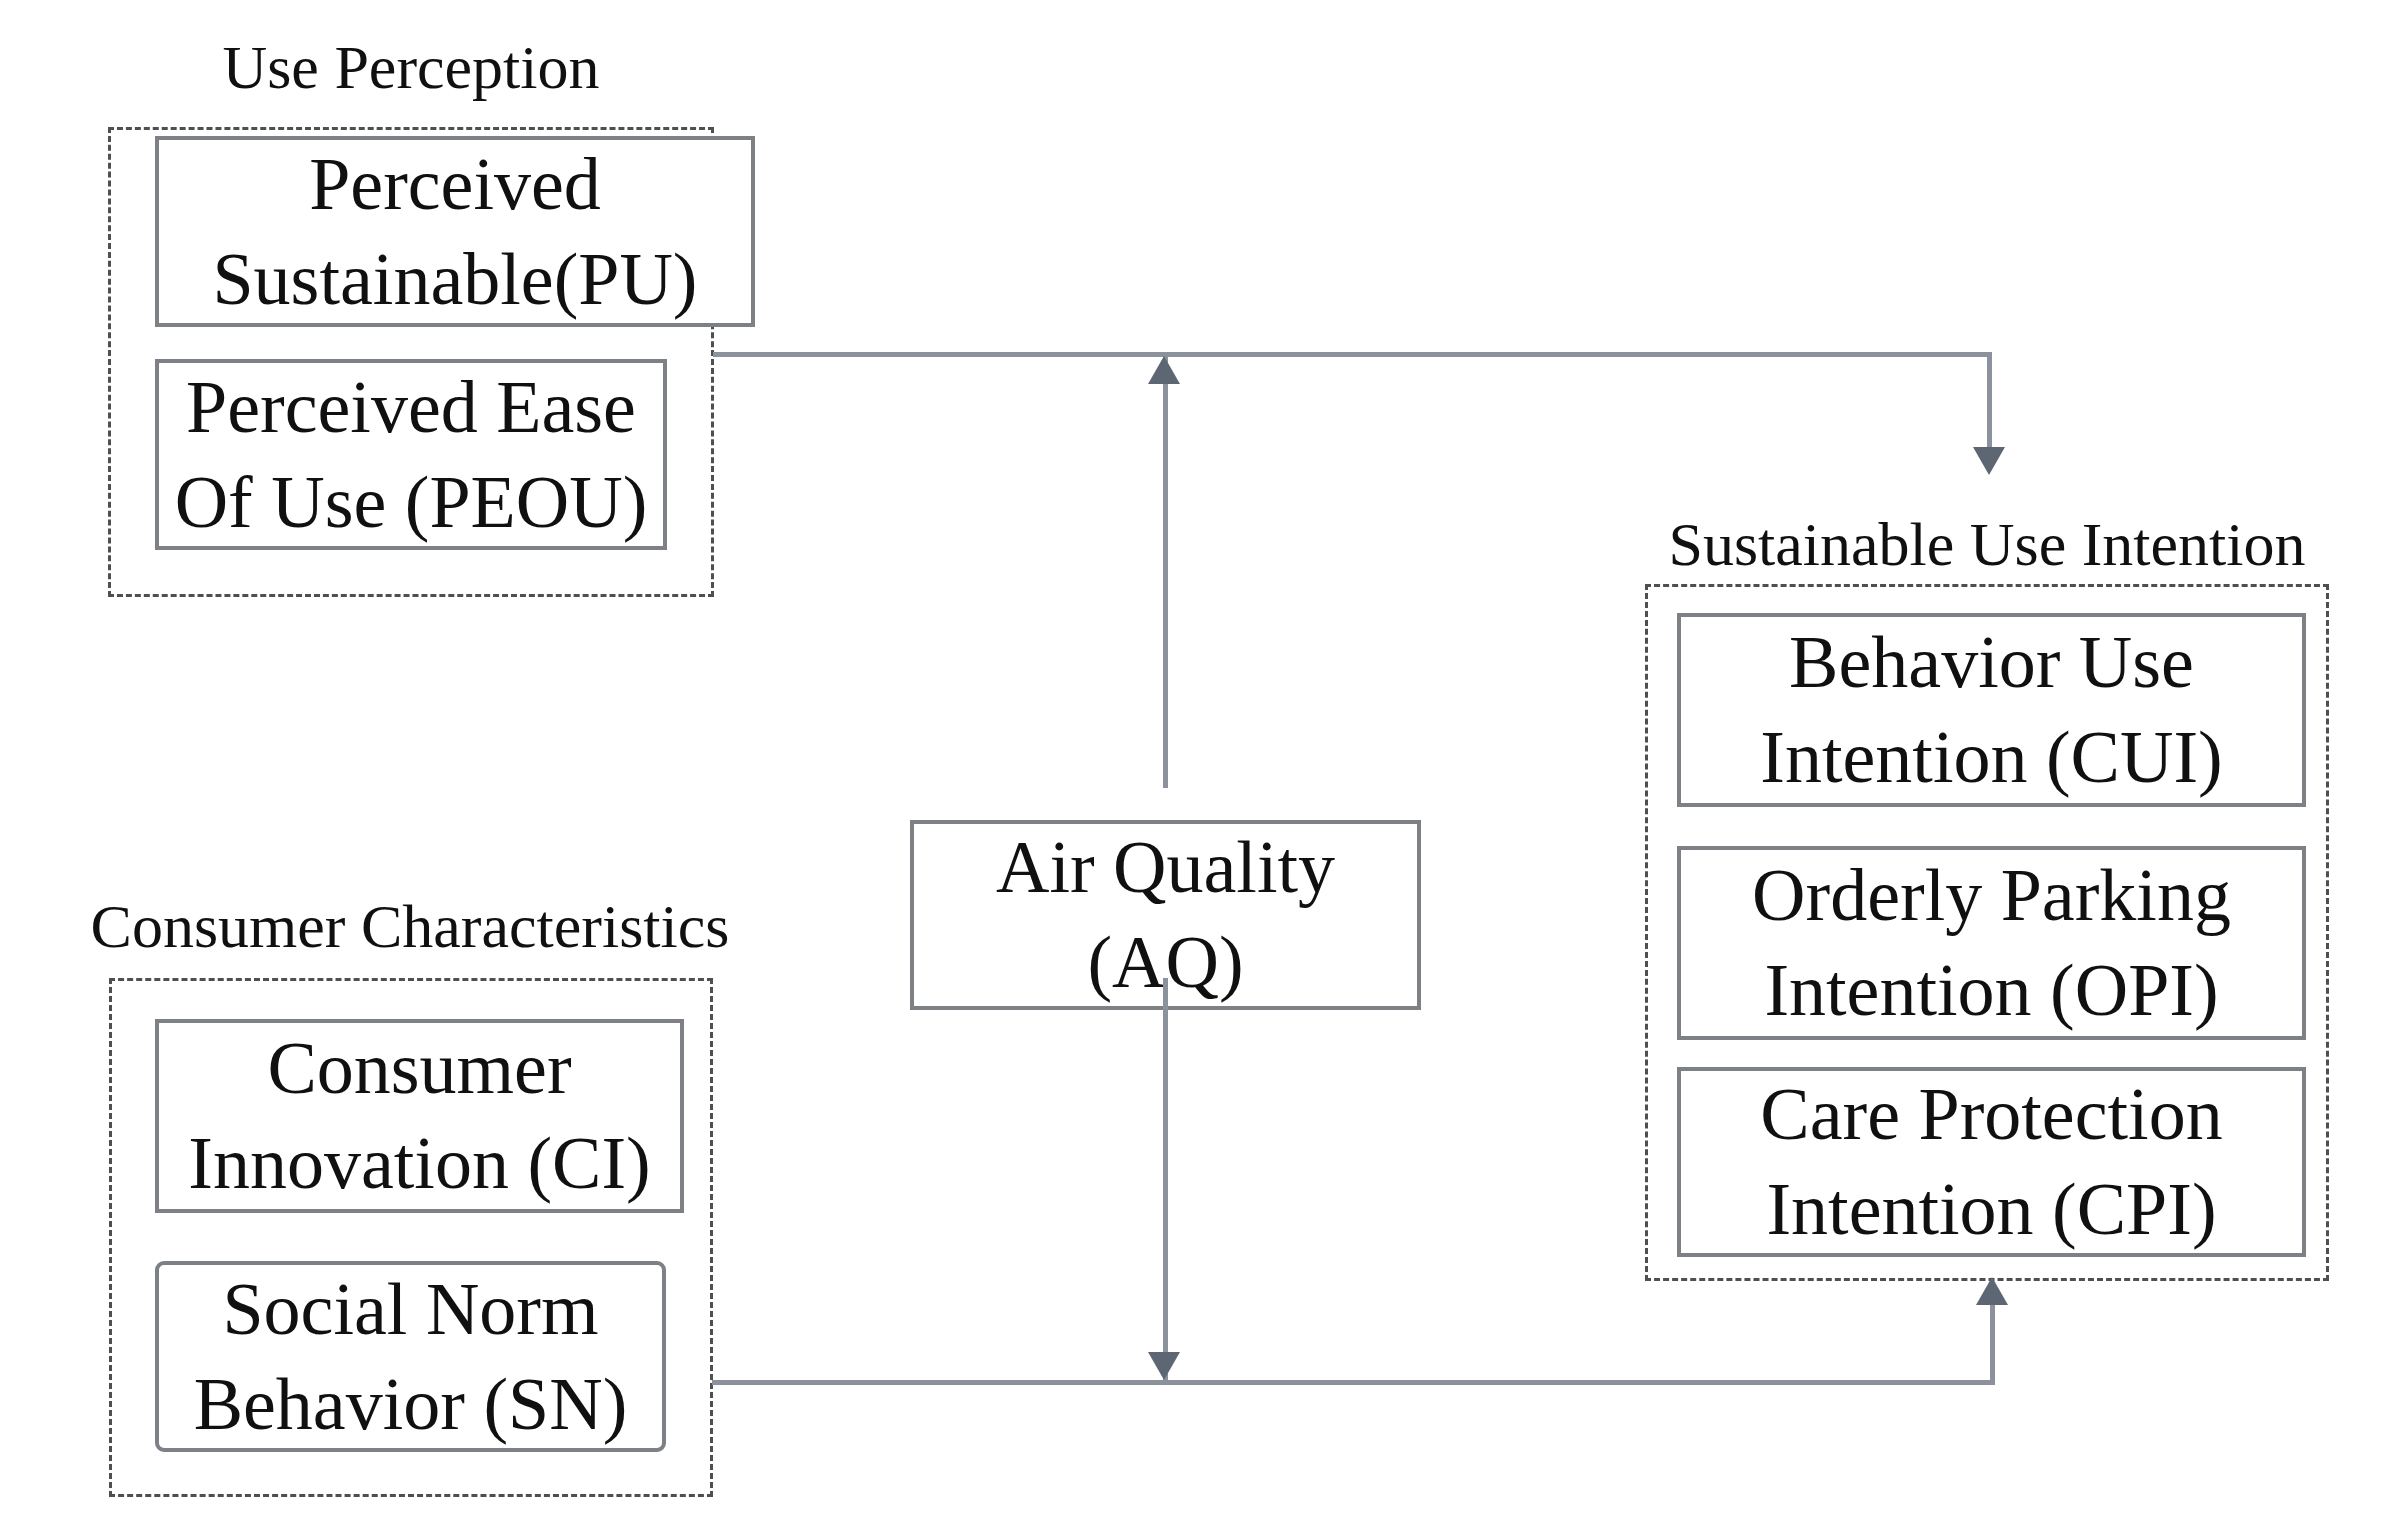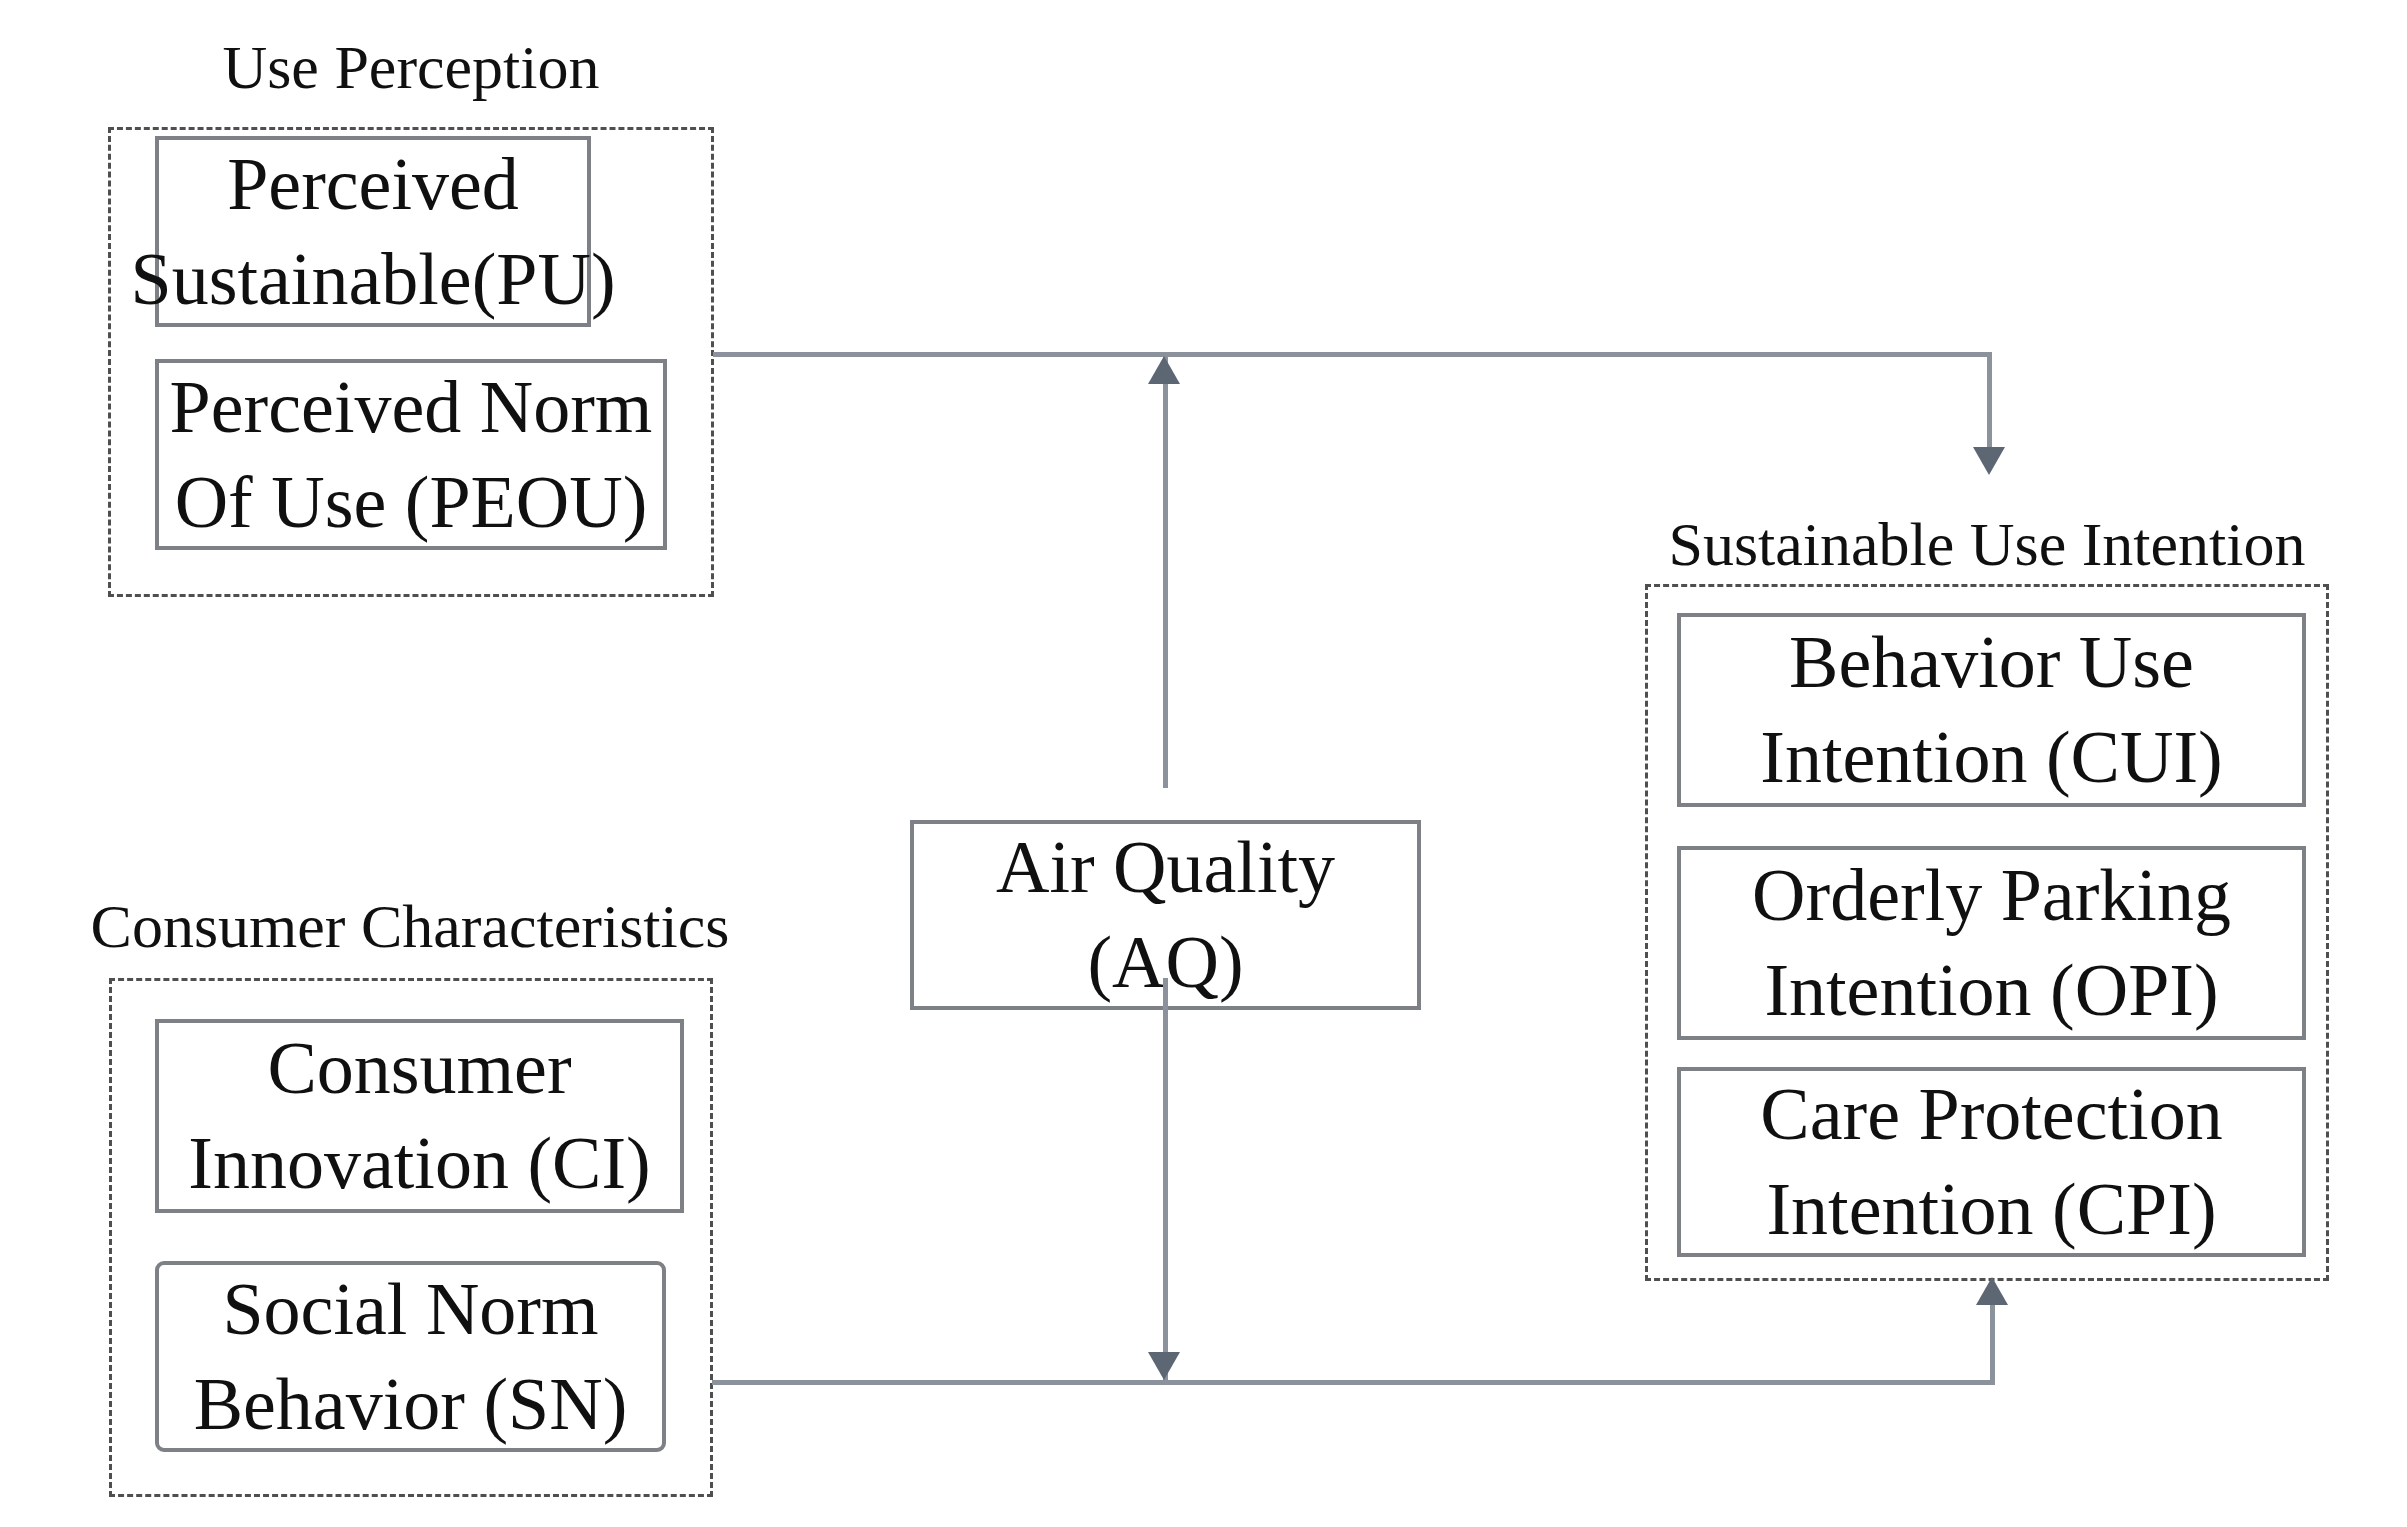--- a/index.html
+++ b/index.html
@@ -70,27 +70,27 @@
 </style>
 </head>
 <body>
 
 <div class="canvas">
 
   <div class="group-title" style="left:108px; top:19.4px; width:606px;">Use Perception</div>
 
   <div class="dashed-box" style="left:108px; top:127px; width:606px; height:470px;"></div>
 
-  <div class="node" style="left:155px; top:136px; width:436px; height:191px;">
+  <div class="node" style="left:155px; top:136px; width:600px; height:191px;">
     <div class="nline">Perceived</div>
     <div class="nline">Sustainable(PU)</div>
   </div>
 
   <div class="node" style="left:155px; top:359px; width:512px; height:191px;">
-    <div class="nline">Perceived Norm</div>
+    <div class="nline">Perceived Ease</div>
     <div class="nline">Of Use (PEOU)</div>
   </div>
 
   <div class="group-title" style="left:22px; top:878px; width:776px;">Consumer Characteristics</div>
 
   <div class="dashed-box" style="left:109px; top:978px; width:604px; height:519px;"></div>
 
   <div class="node" style="left:155px; top:1019px; width:529px; height:194px;">
     <div class="nline">Consumer</div>
     <div class="nline">Innovation (CI)</div>

